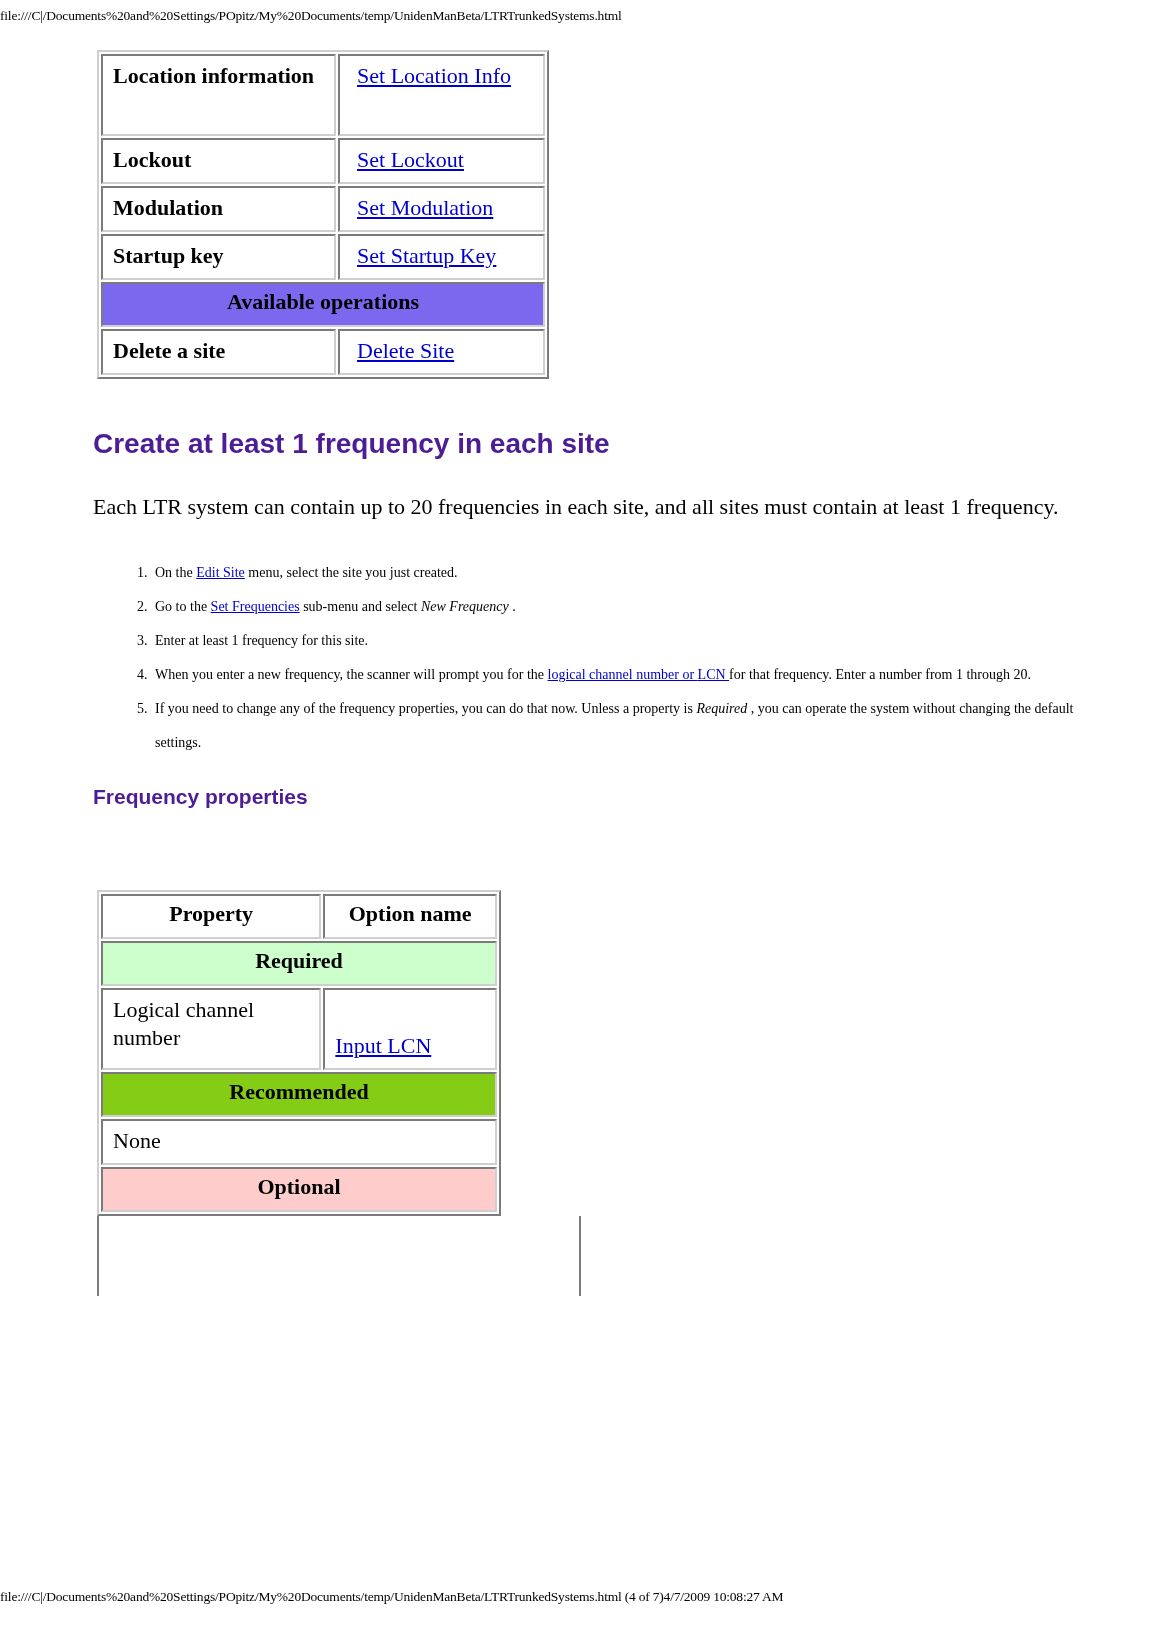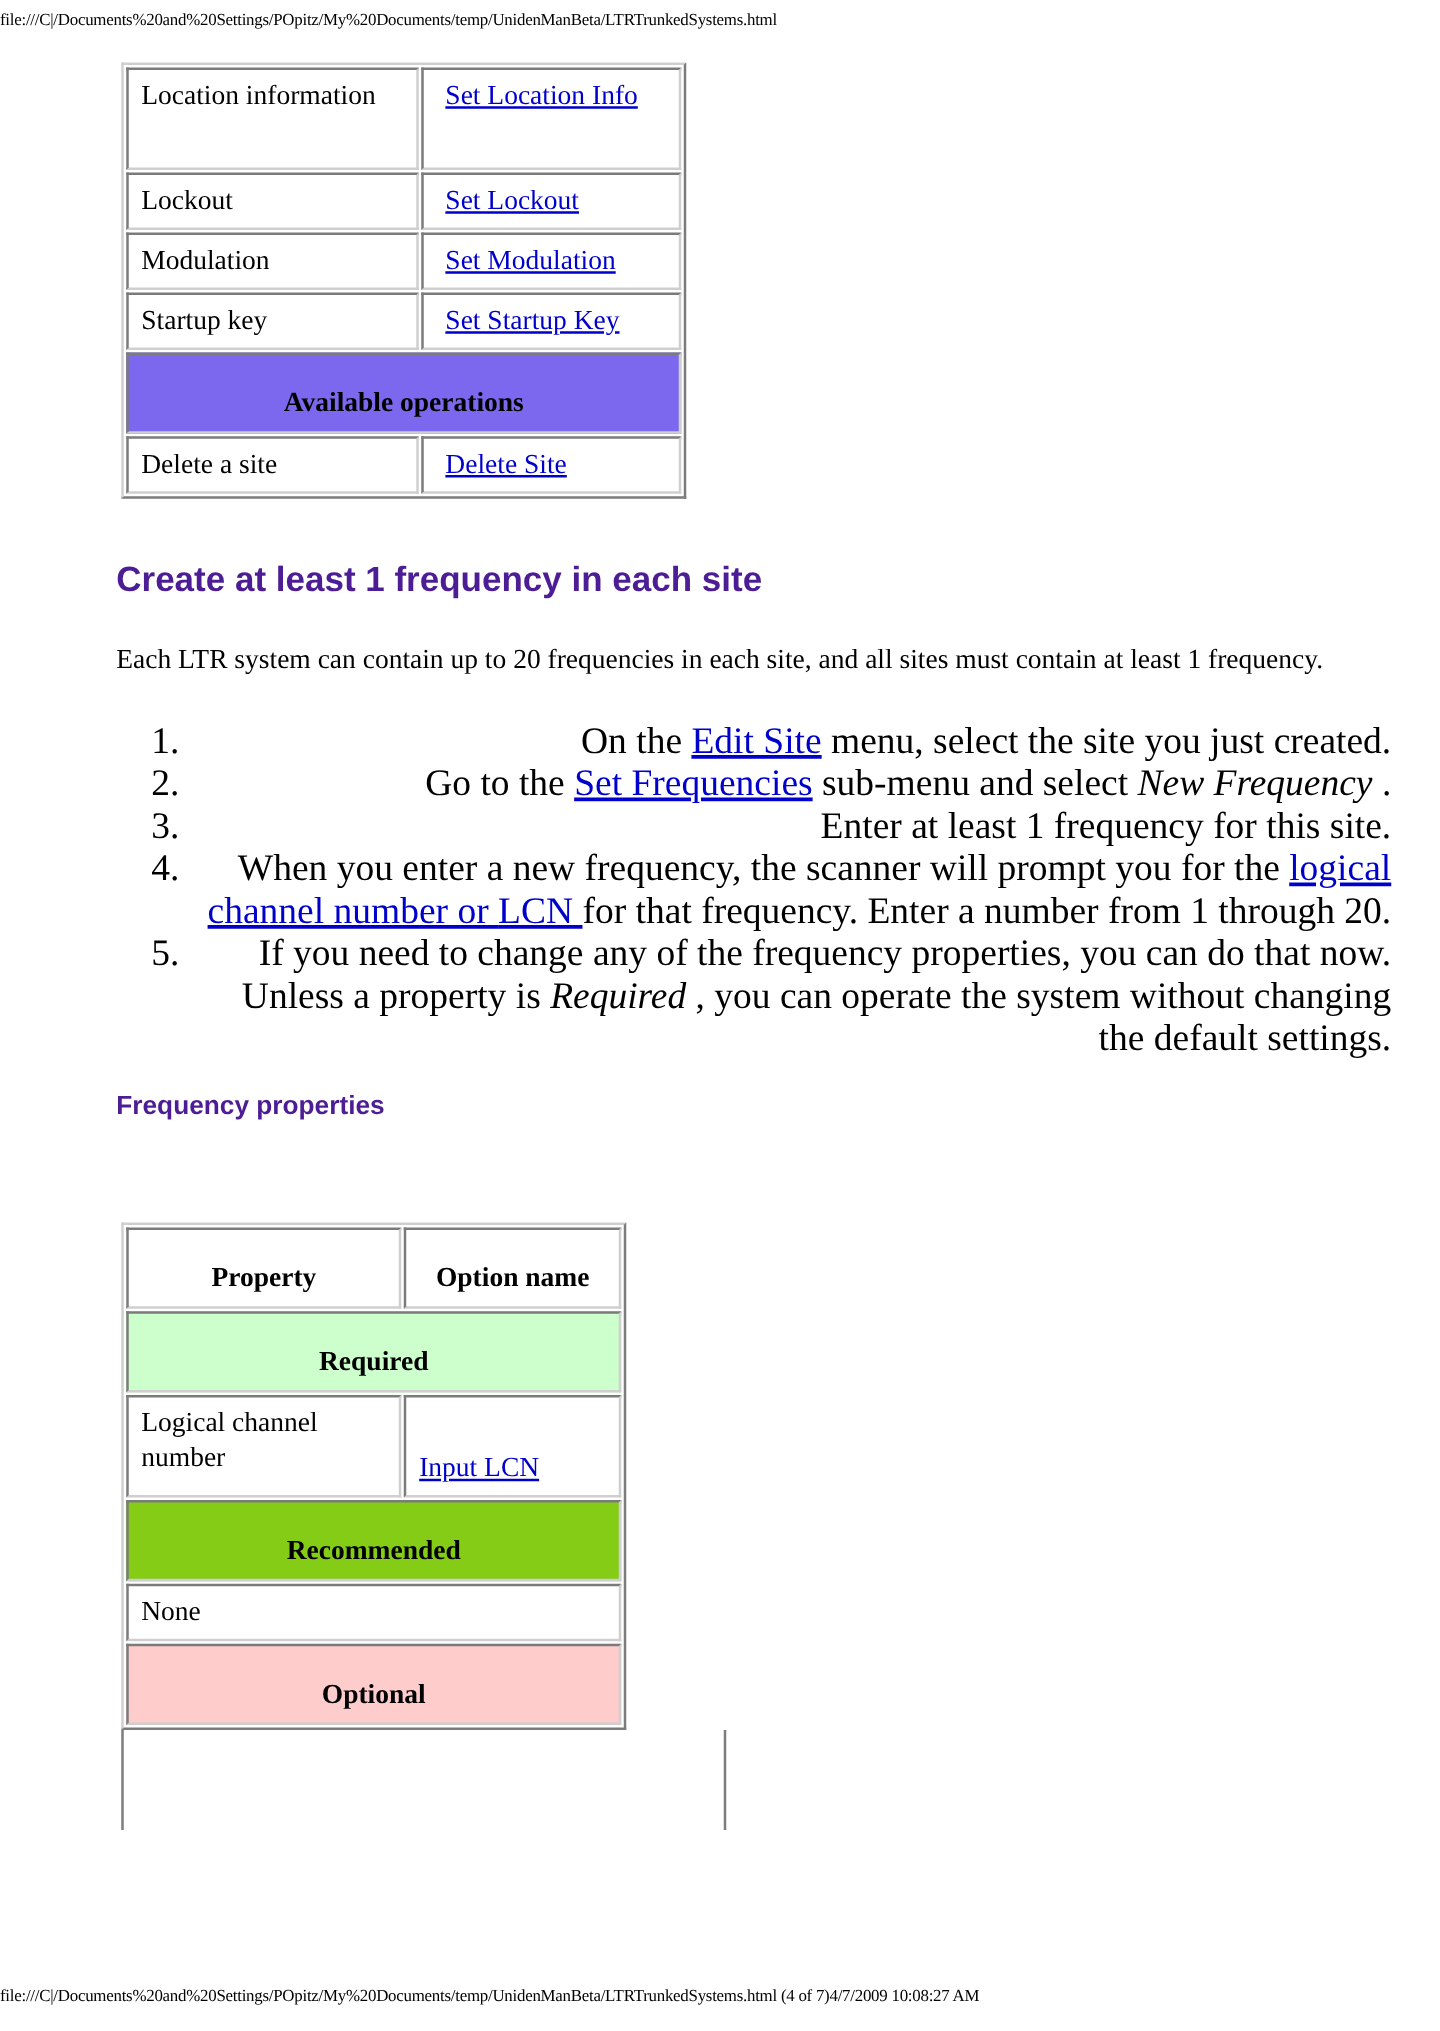--- a/index.html
+++ b/index.html
@@ -57,27 +57,27 @@
   table.doc-table td {
     border: 2px inset #cfcfcf;
     padding: 6px 10px 8px 10px;
     vertical-align: top;
     background: #ffffff;
   }
   table.doc-table td.hdr {
     text-align: center;
     font-weight: bold;
     vertical-align: middle;
-    padding-top: 24px;
+    padding-top: 4px;
     padding-bottom: 9px;
   }
 
   
   #site-options-table { width: 452px; margin: 0 0 0 4px; }
-  #site-options-table td.col-prop { width: 238px; }
+  #site-options-table td.col-prop { width: 238px; font-weight: bold; }
   #site-options-table td.col-opt  { width: 196px; padding-left: 17px; }
   #site-options-table td.tall { height: 64px; }
 
   
   #frequency-properties-table { width: 404px; margin: 0 0 0 4px; }
   #frequency-properties-table td.col-prop { width: 264px; }
   #frequency-properties-table td.col-opt  { width: 200px; }
 
   a.doc-link {
     color: #0000cc;
@@ -93,25 +93,24 @@
   h3.h-big { font-size: 28px; line-height: 34px; }
   h3.h-small { font-size: 21px; line-height: 26px; }
 
   p.doc-p {
     font-size: 22px;
     line-height: 31px;
     margin: 0;
   }
 
   ol.doc-ol {
-    font-size: 30px;
+    font-size: 14px;
     line-height: 34px;
     margin: 0;
     padding-left: 58px;
-    text-align: right;
   }
   ol.doc-ol li { padding-left: 4px; }
 
   em { font-style: italic; }
 
   
   .gap-48 { height: 48px; }
   .gap-34 { height: 34px; }
   .gap-30 { height: 30px; }
   .gap-24 { height: 24px; }

